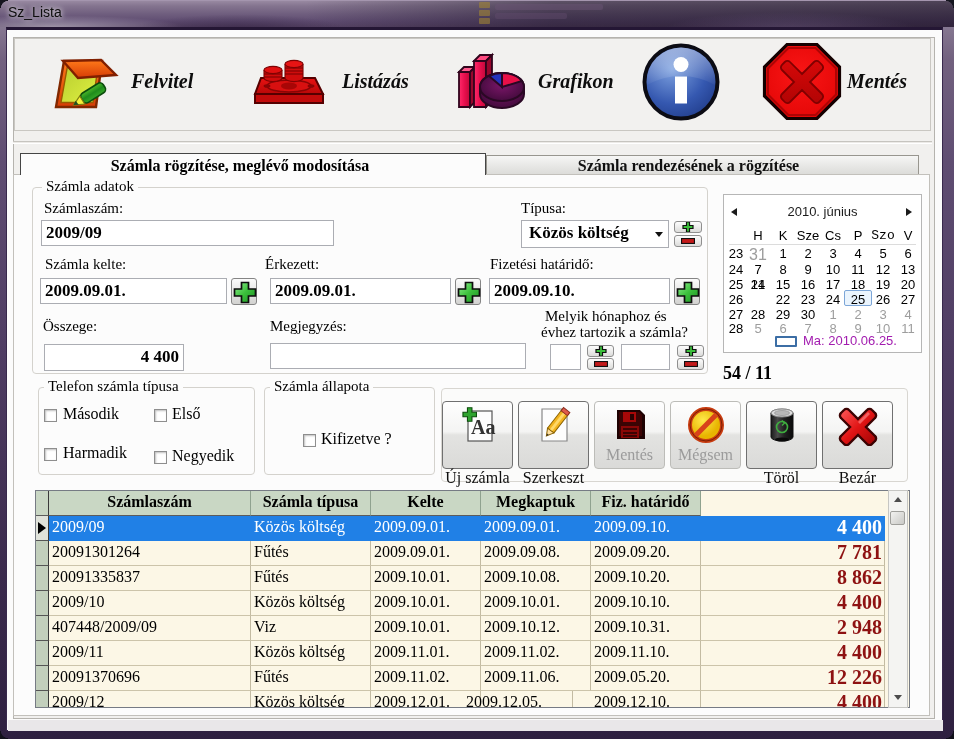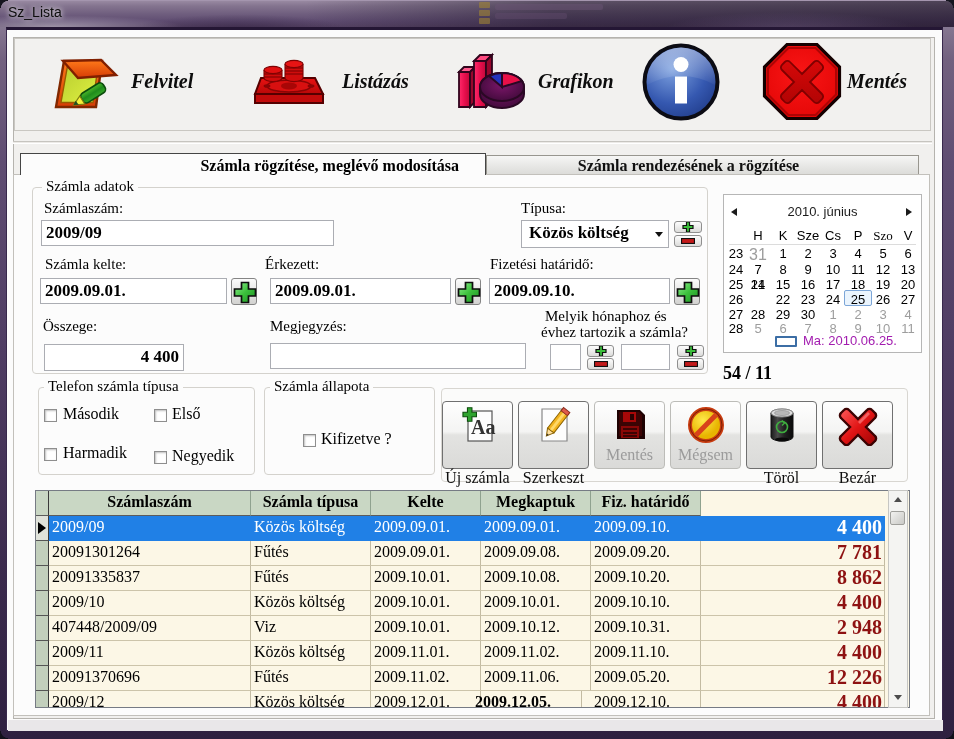--- a/index.html
+++ b/index.html
@@ -25,21 +25,21 @@
   border:1px solid #38284c; border-top:3px solid #241634; }
 #content { left:13px; top:37px; width:922px; height:682px; background:#f1f0ee; border:1px solid #b5b3ae; }
 
 
 #toolbar { left:14px; top:38px; width:917px; height:93px; background:#f2f1ef; border:1px solid #c9c7c2; }
 .tbtext { font-weight:bold; font-style:italic; font-size:20px; color:#0d0d0d; }
 
 
 #page { left:13px; top:174px; width:917px; height:542px; background:#fcfcfc; border:1px solid #c2c0bb; }
 #tab-active { left:20px; top:153px; width:466px; height:22px; background:#fcfcfc;
-  border:1px solid #454545; border-bottom:none; z-index:5; text-align:right; font-weight:bold; font-size:16px; padding-top:3px; padding-right:26px; }
+  border:1px solid #454545; border-bottom:none; z-index:5; text-align:center; font-weight:bold; font-size:16px; padding-top:3px; padding-right:26px; }
 #tab-inactive { left:486px; top:155px; width:433px; height:19px;
   background:linear-gradient(180deg,#f6f6f5,#dcdcd9); border:1px solid #98968f; border-bottom:none;
   text-align:center; font-weight:bold; font-size:16px; padding-top:1px; padding-right:28px; color:#111; }
 
 
 fieldset, .gb { position:absolute; border:1px solid #d4d2cd; border-radius:4px; }
 .gblabel { position:absolute; background:#fcfcfc; padding:0 4px; font-size:15px; color:#000; z-index:2; }
 .lbl { position:absolute; font-size:15px; color:#000; }
 .inp { position:absolute; background:#fff; border:1px solid #abadb3; font-weight:bold; font-size:17px; padding:2px 4px 0 4px; }
 .combo-arrow { position:absolute; width:0; height:0; border-left:4px solid transparent; border-right:4px solid transparent; border-top:5px solid #111; }
@@ -425,21 +425,21 @@
 <div class="abs" id="cal"></div>
 
 <div class="abs" style="left:731px; top:208px; width:0; height:0; border-top:4px solid transparent; border-bottom:4px solid transparent; border-right:6px solid #1b1b1b;"></div>
 <div class="abs" style="left:906px; top:208px; width:0; height:0; border-top:4px solid transparent; border-bottom:4px solid transparent; border-left:6px solid #1b1b1b;"></div>
 <div class="abs" style="left:723px; top:204px; width:199px; text-align:center; font-family:'Liberation Sans',sans-serif; font-size:13px; color:#1b1b1b;">2010. június</div>
 <div class="calcell" style="left:745px; top:228px; font-family:'Liberation Sans',sans-serif; font-size:13px;">H</div>
 <div class="calcell" style="left:770px; top:228px; font-family:'Liberation Sans',sans-serif; font-size:13px;">K</div>
 <div class="calcell" style="left:795px; top:228px; font-family:'Liberation Sans',sans-serif; font-size:13px;">Sze</div>
 <div class="calcell" style="left:820px; top:228px; font-family:'Liberation Sans',sans-serif; font-size:13px;">Cs</div>
 <div class="calcell" style="left:845px; top:228px; font-family:'Liberation Sans',sans-serif; font-size:13px;">P</div>
-<div class="calcell" style="left:870px; top:228px; font-family:Liberation Serif, serif; font-size:13px;">Szo</div>
+<div class="calcell" style="left:870px; top:228px; font-family:Liberation Mono, monospace; font-size:13px;">Szo</div>
 <div class="calcell" style="left:895px; top:228px; font-family:'Liberation Sans',sans-serif; font-size:13px;">V</div>
 <div class="abs" style="left:729px; top:244px; width:187px; height:1px; background:#dcdcdc;"></div>
 <div class="abs" style="left:844px; top:290px; width:28px; height:16px; border:1px solid #7ca6d8; border-radius:2px; background:#eaf4fd;"></div>
 <div class="calcell" style="left:723px; top:246px; font-family:'Liberation Sans',sans-serif; font-size:13px;">23</div>
 <div class="calcell gray" style="left:745px; top:246px; font-family:'Liberation Sans',sans-serif; font-size:16px;">31</div>
 <div class="calcell" style="left:770px; top:246px; font-family:'Liberation Sans',sans-serif; font-size:13px;">1</div>
 <div class="calcell" style="left:795px; top:246px; font-family:'Liberation Sans',sans-serif; font-size:13px;">2</div>
 <div class="calcell" style="left:820px; top:246px; font-family:'Liberation Sans',sans-serif; font-size:13px;">3</div>
 <div class="calcell" style="left:845px; top:246px; font-family:'Liberation Sans',sans-serif; font-size:13px;">4</div>
 <div class="calcell" style="left:870px; top:246px; font-family:'Liberation Sans',sans-serif; font-size:13px;">5</div>
@@ -560,21 +560,21 @@
 <div class="cell" style="left:335px; top:175px; width:110px;">2009.11.02.</div>
 <div class="cell" style="left:445px; top:175px; width:110px;">2009.11.06.</div>
 <div class="cell" style="left:555px; top:175px; width:110px;">2009.05.20.</div>
 <div class="cell money" style="left:665px; top:175px; width:184px;">12 226</div>
 </div>
 <div class="">
 <div class="ind" style="top:200px;"></div>
 <div class="cell" style="left:13px; top:200px; width:202px;">2009/12</div>
 <div class="cell" style="left:215px; top:200px; width:120px;">Közös költség</div>
 <div class="cell" style="left:335px; top:200px; width:110px;">2009.12.01.</div>
-<div class="cell" style="left:436px; top:200px; width:110px;font-weight:bold;">2009.12.05.</div>
+<div class="cell" style="left:427px; top:200px; width:110px;">2009.12.05.</div>
 <div class="cell" style="left:555px; top:200px; width:110px;">2009.12.10.</div>
 <div class="cell money" style="left:665px; top:200px; width:184px;">4 400</div>
 </div>
 </div>
 <div class="abs" id="vsb">
   <div class="sbb" style="top:0px;">
       <div class="tri-up"></div>
     </div>
   <div id="thumb"></div>
   <div class="sbb" style="top:198px;">

